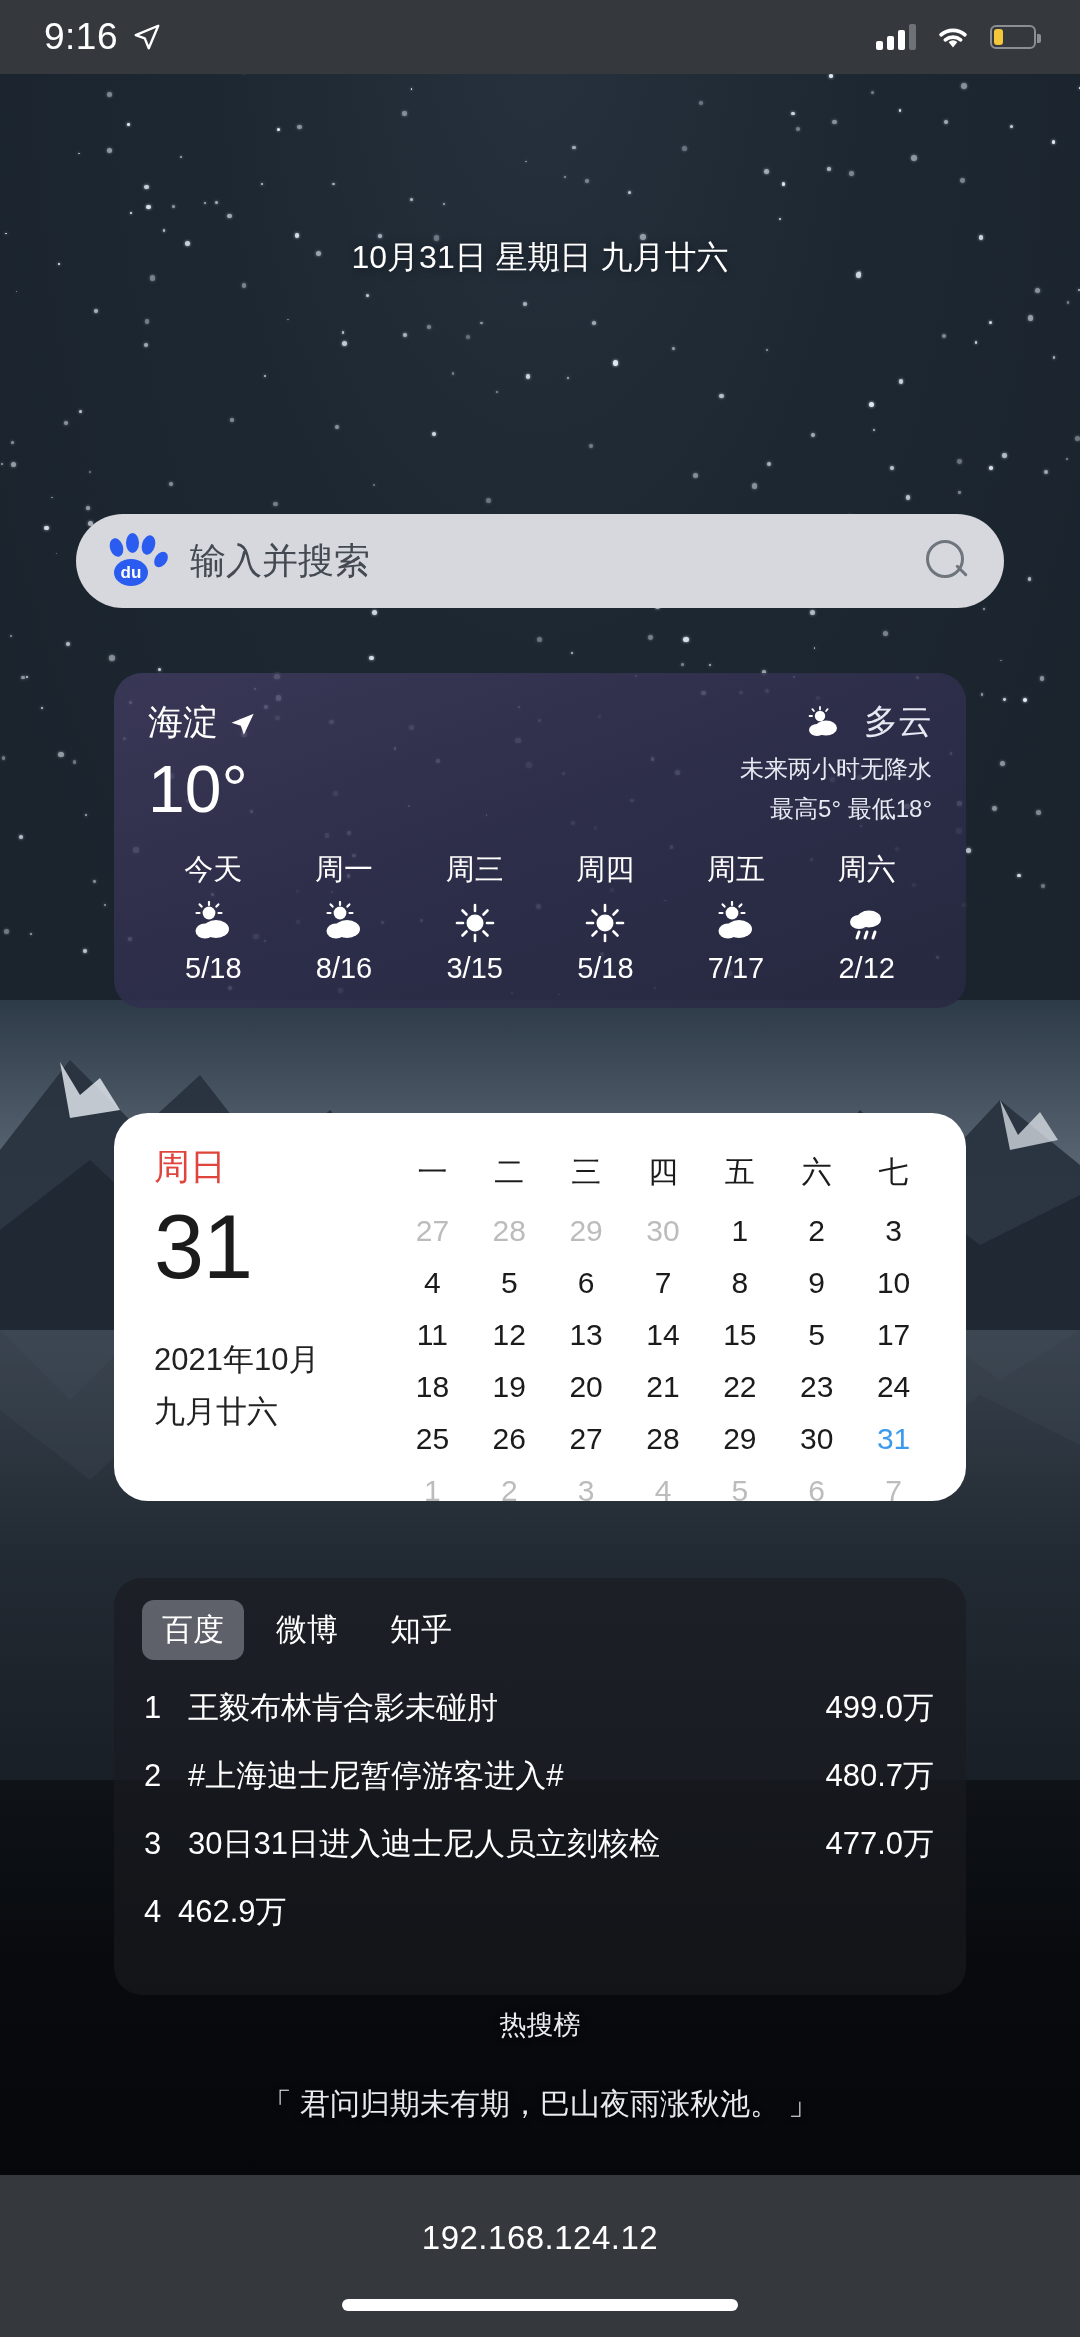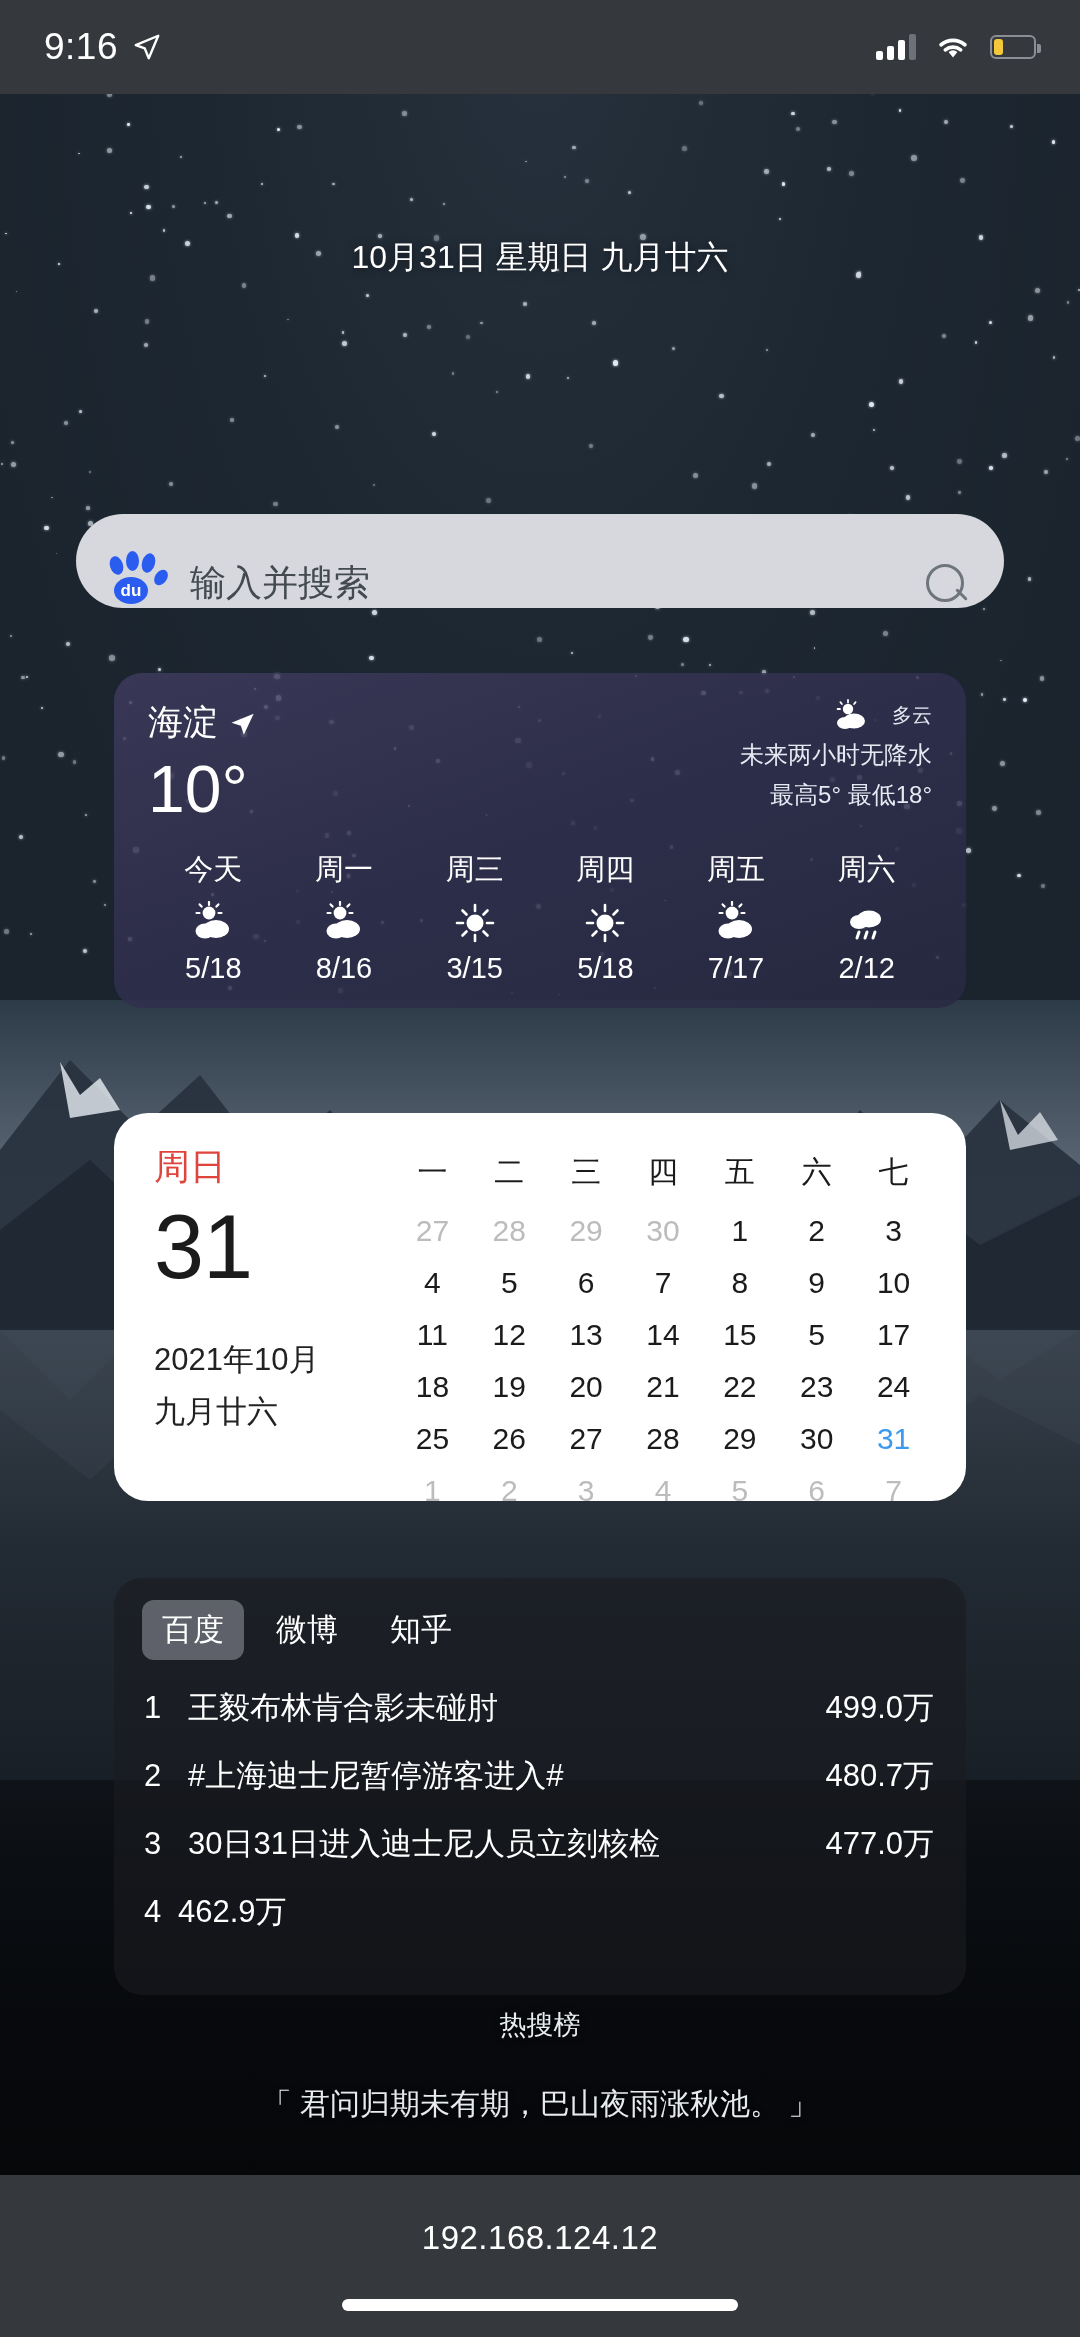--- a/index.html
+++ b/index.html
@@ -33,21 +33,21 @@
     background:linear-gradient(180deg,#39424d 0%,#222a33 22%,#141a21 55%,#0b0e12 100%);
   }
   .lake-refl { position:absolute; left:0; top:1330px; width:1080px; height:330px; opacity:.45; }
   .wall-dark-bottom {
     position:absolute; left:0; right:0; top:1780px; bottom:0;
     background:linear-gradient(180deg,rgba(8,10,13,.55) 0%,#07090c 45%,#050607 100%);
   }
 
   
   .statusbar {
-    position:absolute; left:0; top:0; width:1080px; height:94px;
+    position:absolute; left:0; top:0; width:1080px; height:74px;
     background:#35383d; z-index:40;
     display:flex; align-items:center; justify-content:space-between;
     padding:0 44px;
   }
   .sb-left { display:flex; align-items:center; gap:14px; }
   .sb-time { color:#fff; font-size:37px; font-weight:500; letter-spacing:.5px; }
   .sb-right { display:flex; align-items:center; gap:20px; }
   .sig { display:flex; align-items:flex-end; gap:4px; height:26px; }
   .sig b { display:block; width:7px; background:#fff; border-radius:2px; }
   .sig b:nth-child(1){height:9px;} .sig b:nth-child(2){height:14px;}
@@ -70,21 +70,21 @@
   }
   .clock-date {
     margin-top:24px; color:#fff; font-size:32px; font-weight:400;
     text-shadow:0 1px 8px rgba(0,0,0,.5);
   }
 
   
   .searchbar {
     position:absolute; left:76px; top:514px; width:928px; height:94px;
     background:#d6d8dd; border-radius:47px; z-index:12;
-    display:flex; align-items:flex-end; padding:0 34px 0 30px; gap:26px;
+    display:flex; align-items:center; padding:0 34px 0 30px; gap:26px;
   }
   .baidu-logo { width:58px; height:58px; position:relative; flex:0 0 58px; }
   .baidu-logo span { position:absolute; background:#2a5cf0; border-radius:50%; }
   .bd-p1 { width:13px; height:19px; left:4px;  top:6px;  transform:rotate(-18deg); }
   .bd-p2 { width:13px; height:20px; left:20px; top:1px; }
   .bd-p3 { width:13px; height:20px; left:36px; top:3px;  transform:rotate(16deg); }
   .bd-p4 { width:12px; height:17px; left:49px; top:19px; transform:rotate(34deg); }
   .bd-pad {
     width:34px; height:27px; left:8px; top:27px;
     border-radius:48% 48% 44% 44%;
@@ -115,21 +115,21 @@
   .weather {
     position:absolute; left:114px; top:673px; width:852px; height:335px;
     background:linear-gradient(160deg, rgba(63,59,94,.82) 0%, rgba(48,47,78,.84) 50%, rgba(40,41,66,.86) 100%);
     border-radius:28px; z-index:12; padding:26px 34px 18px 34px; overflow:hidden;
   }
   .w-top { display:flex; justify-content:space-between; align-items:flex-start; }
   .w-loc { display:flex; align-items:center; gap:10px; color:#fff; font-size:35px; }
   .loc-arrow { width:28px; height:28px; }
   .w-temp { color:#fff; font-size:66px; font-weight:400; line-height:1.15; margin-top:6px; }
   .w-right { text-align:right; color:#e7e9f2; }
-  .w-cond { display:flex; align-items:center; justify-content:flex-end; gap:20px; font-size:20px; }
+  .w-cond { display:flex; align-items:center; justify-content:flex-end; gap:20px; font-size:34px; }
   .w-sub { font-size:24px; margin-top:8px; line-height:1.35; }
   .w-days { display:flex; justify-content:space-between; margin-top:22px; }
   .w-day { flex:1; text-align:center; color:#fff; }
   .w-day-name { font-size:29px; }
   .w-day-ic { height:54px; display:flex; align-items:center; justify-content:center; margin:6px 0 2px; }
   .w-day-temp { font-size:29px; }
 
   
   .calendar {
     position:absolute; left:114px; top:1113px; width:852px; height:388px;

